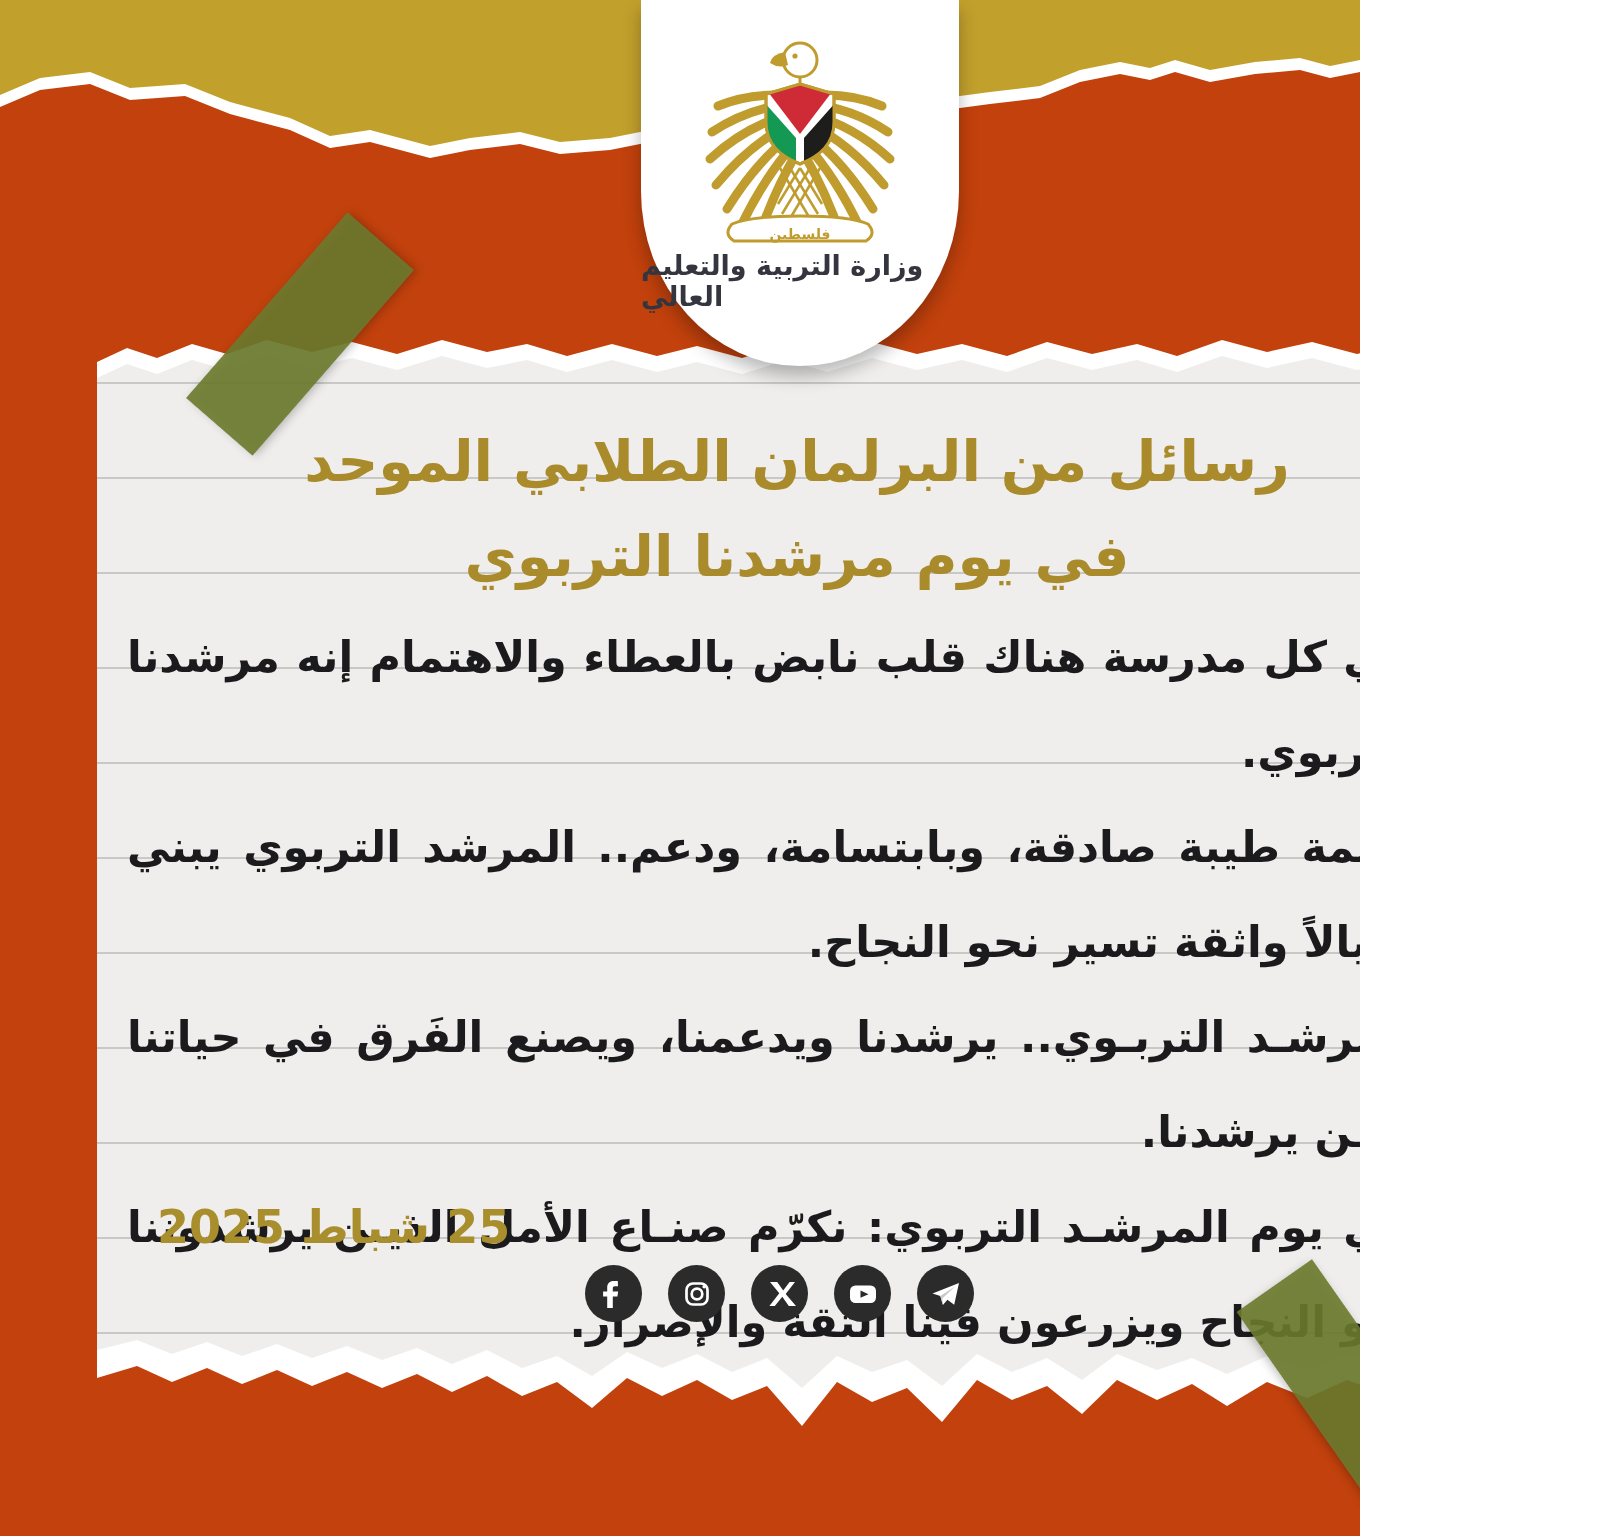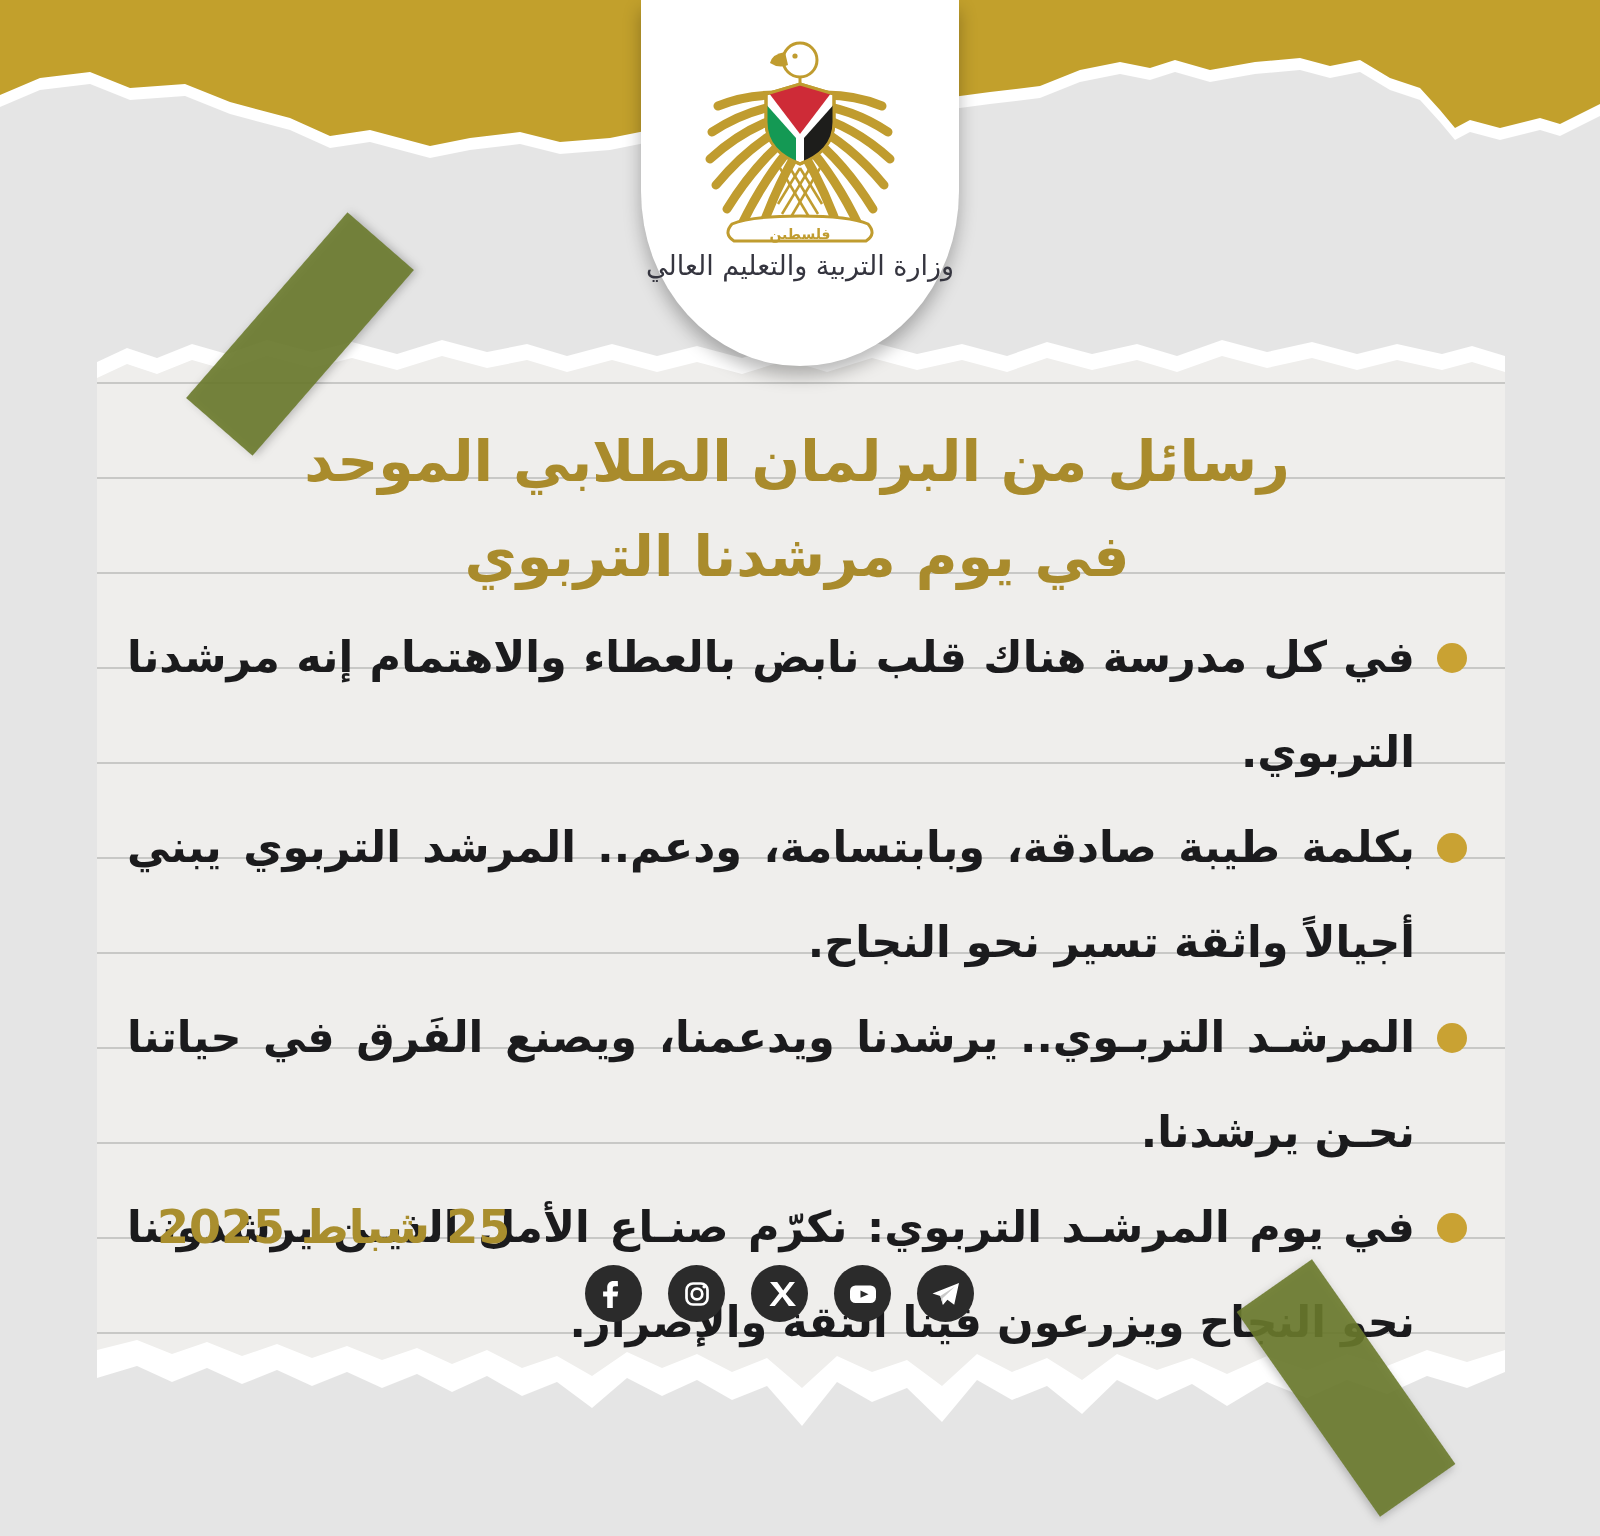--- a/index.html
+++ b/index.html
@@ -1,37 +1,37 @@
 <!DOCTYPE html>
 <html lang="ar"><head>
 <meta charset="utf-8">
 <style>
   html,body{margin:0;padding:0;}
-  .stage{position:relative;width:1600px;height:1536px;overflow:hidden;
-         background:#e5e5e5;font-family:"DejaVu Sans","Liberation Sans",sans-serif;}
+  .stage{position:relative;width:1360px;height:1536px;overflow:hidden;
+         background:#c2410c;font-family:"DejaVu Sans","Liberation Sans",sans-serif;}
 
   
   .band-white,.band-gold{position:absolute;left:0;width:1600px;height:260px;
     clip-path:polygon(0px 0px,1600px 0px,1600px 104px,1560px 124px,1540px 118px,1500px 128px,
       1470px 120px,1455px 128px,1440px 110px,1420px 88px,1390px 78px,1360px 60px,1330px 66px,
       1300px 58px,1255px 62px,1210px 70px,1175px 60px,1150px 68px,1120px 62px,1080px 70px,
       1040px 86px,990px 92px,930px 100px,870px 106px,860px 98px,830px 104px,770px 108px,
       745px 120px,700px 120px,660px 128px,610px 138px,560px 142px,520px 132px,470px 138px,
       430px 146px,370px 130px,330px 136px,290px 118px,230px 102px,185px 84px,130px 88px,
       90px 72px,40px 78px,0px 95px);}
   .band-white{top:12px;background:#ffffff;filter:drop-shadow(0 6px 6px rgba(0,0,0,.38));z-index:3;}
   .band-gold{top:0;background:#c2a02c;z-index:3;}
 
   
   .badge{position:absolute;left:641px;top:0;width:318px;height:366px;background:#fff;
          border-radius:0 0 159px 159px / 0 0 175px 175px;z-index:4;
          box-shadow:0 10px 18px rgba(0,0,0,.28);}
   .badge .emblem{position:absolute;top:26px;left:50%;transform:translateX(-50%);}
-  .badge .ministry{position:absolute;top:250px;left:0;width:100%;text-align:center;
-         font-size:27px;font-weight:normal;color:#35353f;direction:rtl;}
+  .badge .ministry{position:absolute;top:250px;left:0;width:100%;text-align:left;
+         font-size:27px;font-weight:bold;color:#35353f;direction:rtl;}
 
   
   .paper-wrap{position:absolute;left:97px;top:328px;width:1408px;height:1102px;z-index:1;}
   .paper-back{position:absolute;inset:0;background:#ffffff;
     filter:drop-shadow(8px 8px 10px rgba(0,0,0,.38)) drop-shadow(0 -3px 4px rgba(0,0,0,.30));
     clip-path:polygon(0px 34px,30px 20px,60px 30px,95px 16px,130px 26px,170px 12px,215px 24px,
       255px 14px,300px 26px,345px 12px,390px 24px,430px 16px,470px 28px,515px 16px,560px 28px,
       600px 18px,645px 30px,690px 16px,730px 28px,775px 14px,820px 26px,865px 16px,910px 28px,
       950px 14px,995px 26px,1040px 16px,1080px 28px,1125px 12px,1170px 24px,1215px 14px,
       1260px 26px,1300px 16px,1345px 26px,1375px 18px,1408px 28px,1408px 1044px,1370px 1060px,

